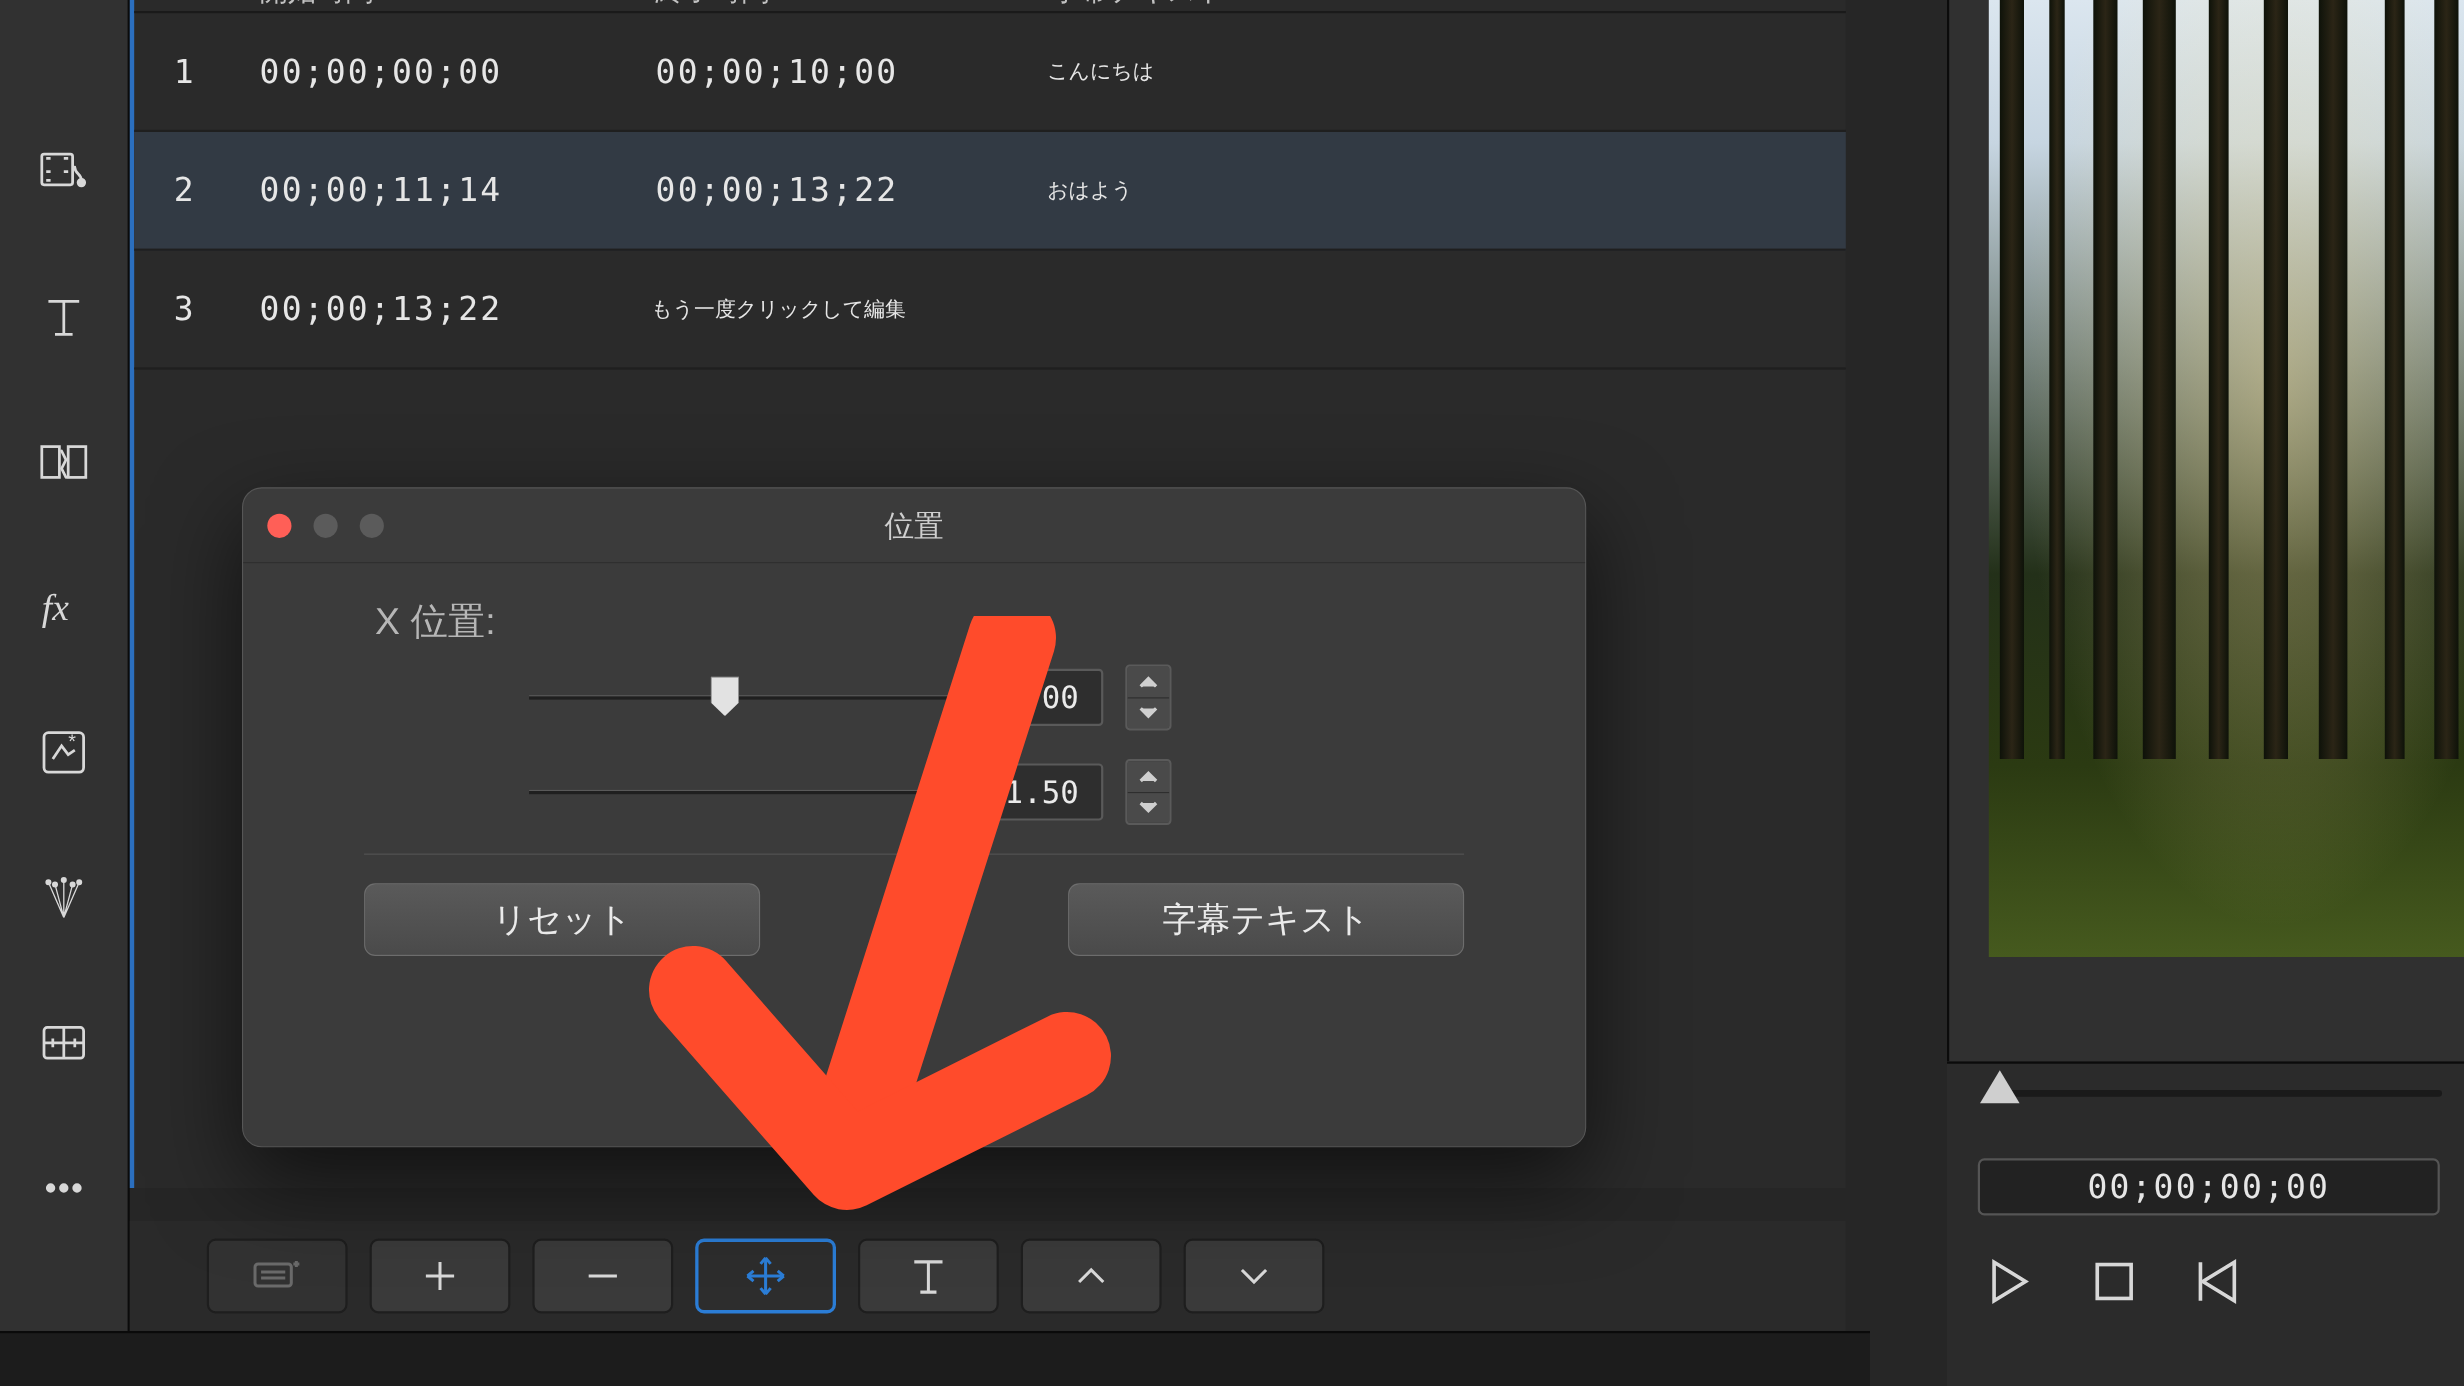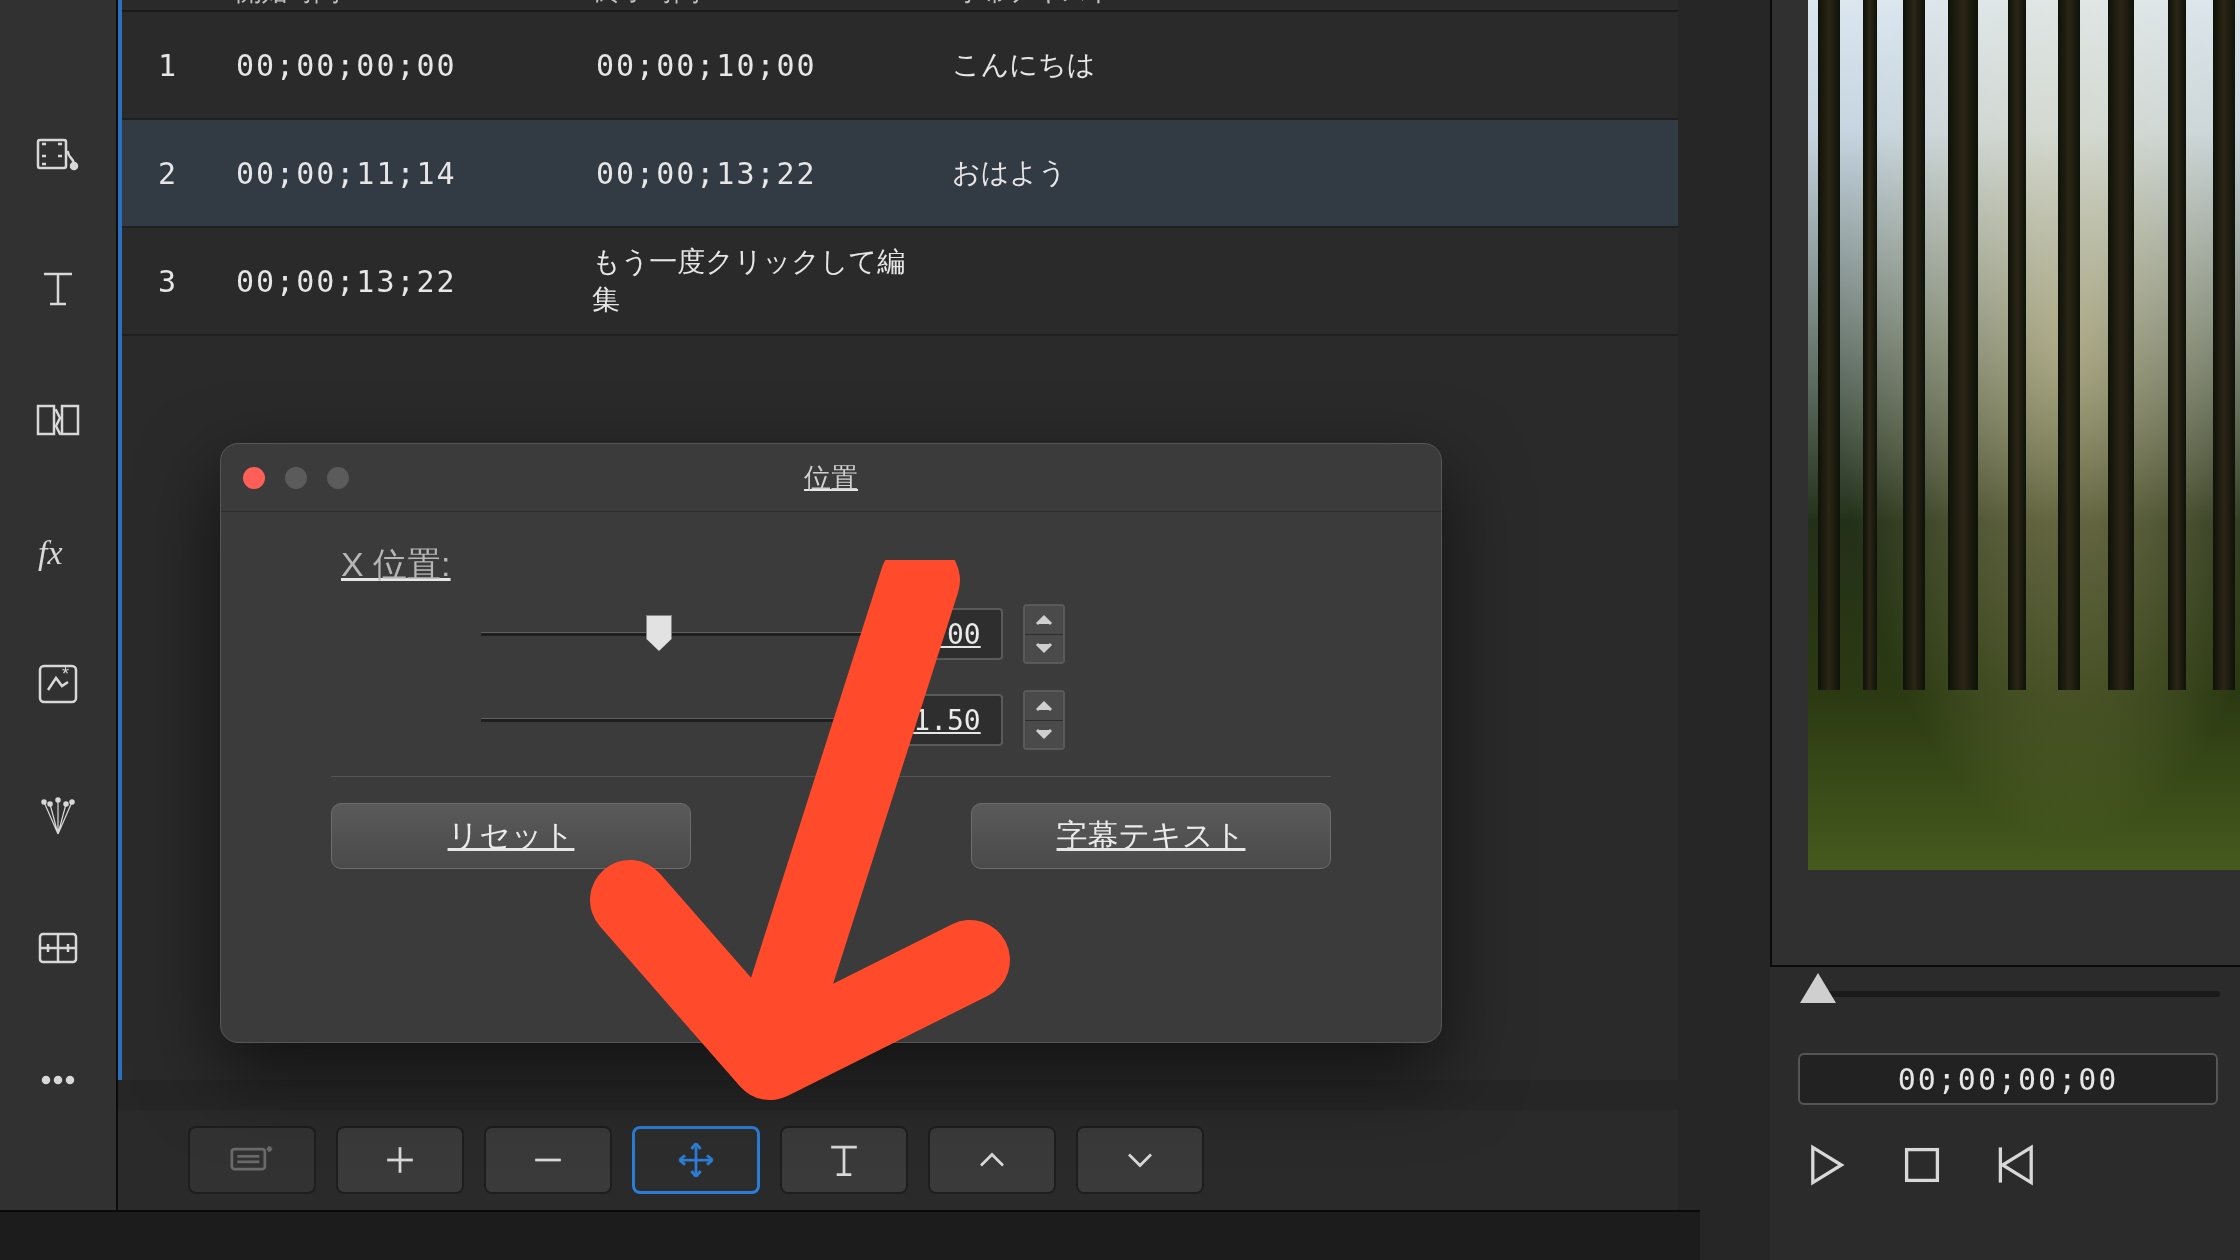--- a/index.html
+++ b/index.html
@@ -63,21 +63,21 @@
     font-family: "Menlo", "Consolas", monospace;
     font-size: 30px;
     color: #e6e6e6;
   }
   .sub-row.selected { background: #323a44; }
   .sub-row .idx { text-align: center; font-family: inherit; }
   .sub-row .tc { padding-left: 24px; letter-spacing: 2px; }
   .sub-row .txt {
     font-family: Liberation Sans, sans-serif;
     padding-left: 20px;
-    font-size: 28px;
+    font-size: 19px;
   }
 
   
   .bottom-toolbar {
     position: absolute;
     left: 118px; top: 1110px;
     width: 1560px; height: 100px;
     background: #2a2a2a;
     display: flex; align-items: center;
     padding-left: 70px;
@@ -174,21 +174,20 @@
 
   
   .dialog {
     position: absolute;
     left: 220px; top: 443px;
     width: 1222px; height: 600px;
     background: #3b3b3b;
     border: 1px solid #565656;
     border-radius: 18px;
     box-shadow: 0 30px 80px rgba(0,0,0,0.6);
-    text-decoration: underline;
   }
   .dlg-titlebar {
     height: 68px;
     display: flex; align-items: center;
     position: relative;
     border-bottom: 1px solid #2f2f2f;
   }
   .traffic { position: absolute; left: 22px; display: flex; gap: 20px; }
   .traffic .dot { width: 22px; height: 22px; border-radius: 50%; }
   .dot.close { background: #ff5f57; }

